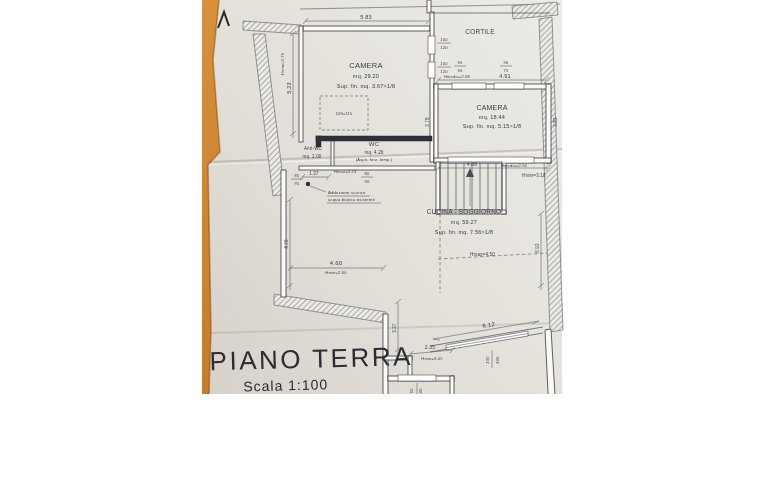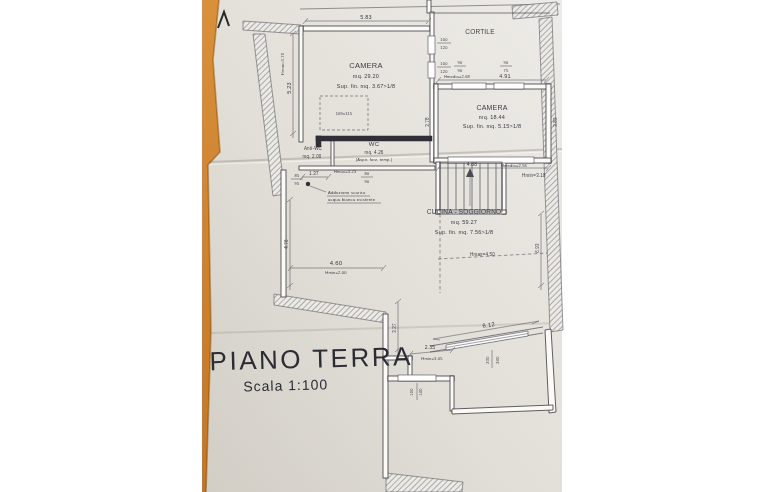--- a/index.html
+++ b/index.html
@@ -1,16 +1,16 @@
 <!DOCTYPE html>
 <html><head>
 <meta charset="utf-8">
 <style>
   html,body{margin:0;padding:0;background:#ffffff;}
-  .stage{position:relative;width:764px;height:492px;background:#84cc16;overflow:hidden;
+  .stage{position:relative;width:764px;height:394px;background:#84cc16;overflow:hidden;
          font-family:"Liberation Sans",sans-serif;}
   svg{display:block;}
   text{fill:#3b3b45;font-family:"Liberation Sans",sans-serif;letter-spacing:.2px;}
   .t4{font-size:4px}.t42{font-size:4.2px}.t45{font-size:4.5px}.t5{font-size:5px}
   .t55{font-size:5.5px}.t6{font-size:6px}.t65{font-size:6.5px}.t7{font-size:7px}
   .t75{font-size:7.5px}
   .title-text{font-size:26px;letter-spacing:2.5px;fill:#2c2c34;}
   .scale-text{font-size:14px;letter-spacing:1px;fill:#2c2c34;}
   .wall{fill:#fbfaf7;stroke:#3a3a42;stroke-width:.8;}
   .wallDark{fill:#2f2f38;stroke:#2f2f38;stroke-width:.5;}

